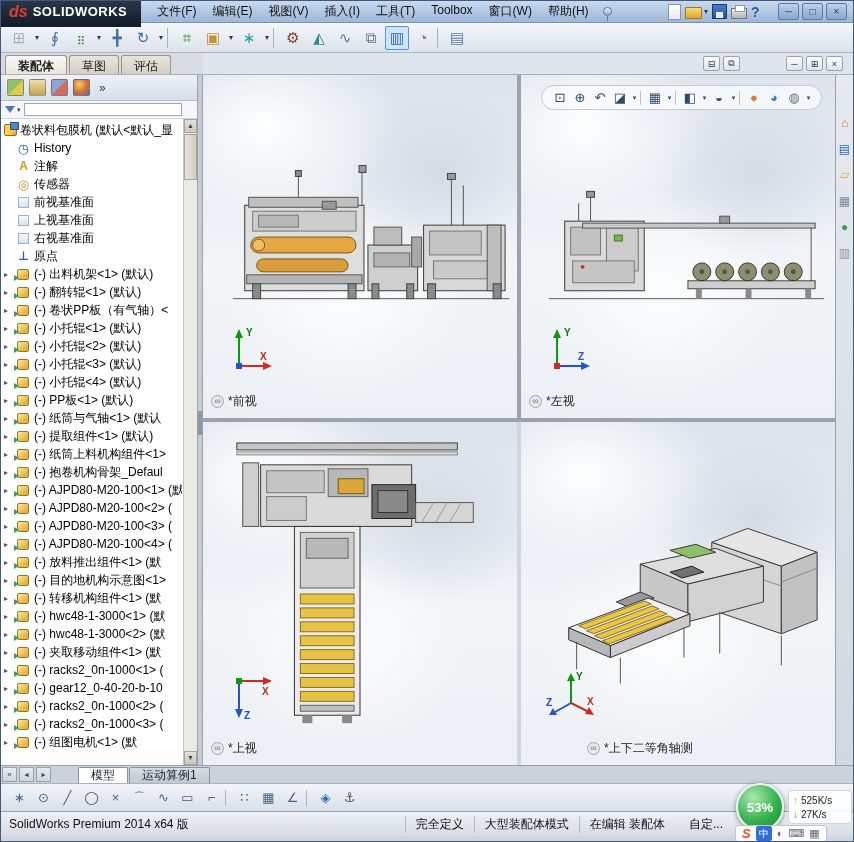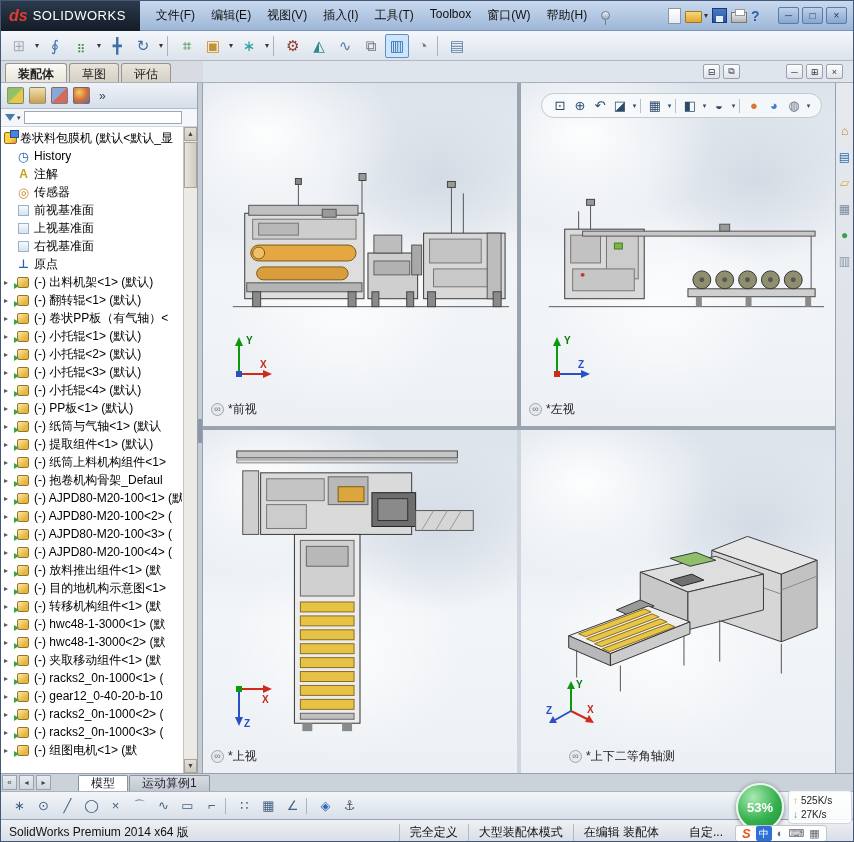--- a/index.html
+++ b/index.html
@@ -1,24 +1,24 @@
 <!DOCTYPE html>
 <html><head>
 <meta charset="utf-8">
 <style>
 *{box-sizing:border-box;margin:0;padding:0}
 html,body{width:854px;height:842px}
 body{font-family:"Liberation Sans","DejaVu Sans",sans-serif;font-size:12px;color:#111;background:#888}
 .app{position:relative;width:854px;height:842px;overflow:hidden;background:#cfd6df;border:1px solid #44587a}
 
 
-.titlebar{height:30px;display:flex;align-items:center;background:linear-gradient(#c9d9ee,#9db7d8);border-bottom:1px solid #7a93b4}
+.titlebar{height:22px;display:flex;align-items:center;background:linear-gradient(#c9d9ee,#9db7d8);border-bottom:1px solid #7a93b4}
 .logo{height:30px;display:flex;align-items:center;gap:5px;padding:0 14px 0 8px;background:linear-gradient(#2c3a4c,#131c27)}
 .logo-ds{color:#e23d30;font-style:italic;font-weight:bold;font-size:16px}
-.logo-tx{color:#fff;font-weight:normal;font-size:13px;letter-spacing:.5px}
+.logo-tx{color:#fff;font-weight:bold;font-size:13px;letter-spacing:.5px}
 .menus{display:flex;margin-left:8px}
 .menu{padding:3px 8px;font-size:12px;cursor:default;white-space:nowrap}
 .pin{width:9px;height:9px;border-radius:50%;background:linear-gradient(#eef,#9aa8bc);border:1px solid #6a7a90;margin-left:6px;position:relative}
 .pin::after{content:"";position:absolute;left:3px;top:8px;width:1px;height:5px;background:#6a7a90}
 .tspacer{flex:1}
 .quick{display:flex;align-items:center;gap:4px;margin-right:10px}
 .qi{position:relative;display:inline-block}
 .qi-new{width:13px;height:16px;background:linear-gradient(#fff,#e6ebf2);border:1px solid #8a96a4}
 .qi-open{width:17px;height:12px;margin-top:3px;background:linear-gradient(#f8d878,#e0a830);border:1px solid #9a7a20;border-radius:1px}
 .qi-save{width:15px;height:15px;background:linear-gradient(#4a7ac8,#2a55a0);border:1px solid #1a3a70}
@@ -108,21 +108,21 @@
 .split{background:#9aa4ae}
 .quad{position:relative;overflow:hidden;background:
  radial-gradient(60% 40% at 20% 15%,rgba(255,255,255,.95),rgba(255,255,255,0) 70%),
  radial-gradient(50% 35% at 75% 28%,rgba(208,216,226,.85),rgba(208,216,226,0) 70%),
  radial-gradient(55% 45% at 45% 65%,rgba(255,255,255,.75),rgba(255,255,255,0) 70%),
  linear-gradient(180deg,#dce3eb,#f2f5f8 55%,#ecf0f4)}
 .draw{position:absolute;inset:0;width:100%;height:100%;pointer-events:none}
 .vlabel{position:absolute;left:8px;bottom:8px;display:flex;align-items:center;gap:4px;font-size:12px;color:#222}
 .vlabel .lnk{width:13px;height:13px;border:1px solid #9aa;border-radius:50%;background:#e6e8ea;color:#778;font-size:9px;line-height:11px;text-align:center}
 .vlabel .lnk::before{content:"∞"}
-.quad.br .vlabel{left:48px}
+.quad.br .vlabel{left:66px}
 .triad{position:absolute;left:24px;bottom:40px}
 .ax{font-size:10px;font-weight:bold;font-family:"Liberation Sans",sans-serif}
 
 
 .hub{position:absolute;left:338px;top:10px;height:25px;display:flex;align-items:center;gap:2px;padding:0 9px;background:rgba(247,249,251,.88);border:1px solid #c2cad2;border-radius:13px;z-index:5}
 .hub .gi{width:18px;height:19px;font-size:13px;color:#2d4a6b}
 .hub .gi.dropdown-arrow{width:7px;font-size:7px}
 .hub .gi.separator{width:4px;height:14px;border-left:1px solid #b8c0c8}
 .hub .gi.edit-appearance{color:#e0762a}
 .hub .gi.apply-scene{color:#3a7ad8}
@@ -150,21 +150,21 @@
 .sktb .gi{width:21px;height:21px;font-size:13px;color:#44617f}
 .sktb .gi.separator{width:6px;height:16px}
 .sktb .gi.iso-cube{color:#2d6bb8}
 .sktb .gi.anchor{color:#556}
 
 
 .sbar{height:24px;display:flex;align-items:center;padding:12px 8px;background:linear-gradient(#eef1f5,#d6dce4);border-top:1px solid #98a2ae;font-size:12px;color:#111}
 .sbar .spl{white-space:nowrap}
 .sbar .spacer{flex:1}
 .sbi{padding:0 10px;border-left:1px solid #b0bac6;white-space:nowrap}
-.scustom{margin-left:20px;margin-right:122px;white-space:nowrap}
+.scustom{margin-left:14px;margin-right:122px;white-space:nowrap}
 
 
 .speedball{position:absolute;left:735px;top:782px;width:48px;height:48px;border-radius:50%;background:radial-gradient(circle at 35% 28%,#a9e9b1,#35b14e 55%,#1e8a38);border:2px solid #eaf6ec;box-shadow:0 1px 5px rgba(0,0,0,.45);color:#fff;font-weight:bold;font-size:13px;display:flex;align-items:center;justify-content:center;z-index:60}
 .speeds{position:absolute;left:787px;top:789px;width:64px;background:rgba(255,255,255,.88);border:1px solid #cfd5da;border-radius:4px;padding:2px 4px;font-size:10px;color:#222;z-index:55}
 .sp-row{display:flex;align-items:center;gap:3px;height:14px}
 .sp-up{color:#e8a818;font-weight:bold}
 .sp-dn{color:#3aa34a;font-weight:bold}
 .imebar{position:absolute;left:734px;top:824px;height:17px;display:flex;align-items:center;gap:5px;padding:0 6px;background:rgba(255,255,255,.94);border:1px solid #c0c6cc;border-radius:3px;z-index:60}
 .imei{font-size:11px;color:#667;line-height:15px}
 .imei.sogou-logo{color:#e8541e;font-weight:bold;font-style:italic;font-size:13px}

